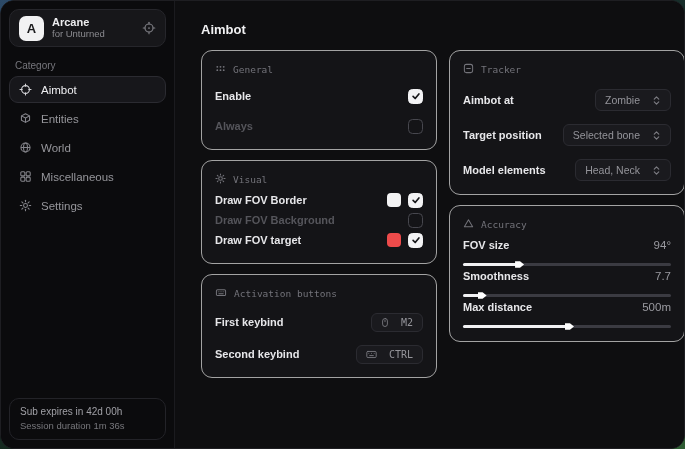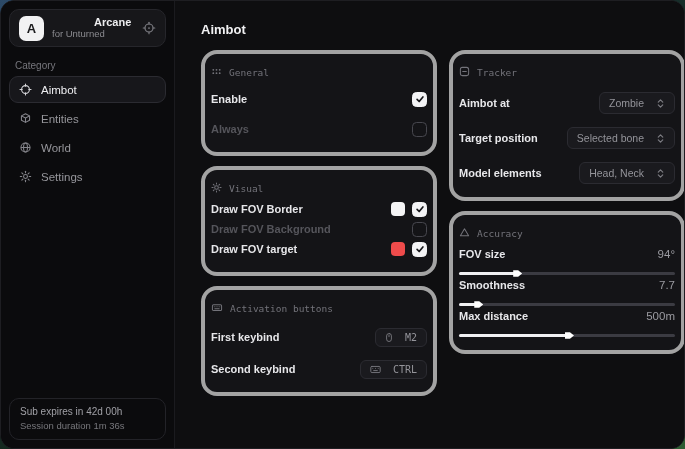--- a/index.html
+++ b/index.html
@@ -33,21 +33,21 @@
     display:flex; align-items:center; gap:8px;
     padding:0 9px;
   }
   .logo {
     width:25px; height:25px; flex:none;
     background:#f2f2f3; border-radius:7px;
     display:flex; align-items:center; justify-content:center;
     color:#1b1b1d; font-weight:bold; font-size:13px;
   }
   .brand-text { display:flex; flex-direction:column; line-height:1.15; }
-  .brand-name { font-size:11px; font-weight:700; color:#ededef;margin-left:42px; }
+  .brand-name { font-size:11px; font-weight:700; color:#ededef; }
   .brand-sub  { font-size:9.5px; color:#8b8b90; }
   .brand-action { margin-left:auto; color:#7e7e84; display:flex; cursor:pointer; }
   .category { margin:13px 6px 5px; font-size:10px; color:#76767c; }
   .nav { display:flex; flex-direction:column; gap:2px; }
   .nav-item {
     height:27px;
     display:flex; align-items:center; gap:9px;
     padding:0 9px;
     border-radius:9px;
     border:1px solid transparent;
@@ -69,23 +69,23 @@
   }
   .status-line1 { font-family:Liberation Sans, sans-serif; font-size:10px; color:#a0a0a6; white-space:nowrap; }
   .status-line2 { font-size:9.5px; color:#77777c; margin-top:3px; }
   
   .main { flex:1; background:#0e0e10; padding:10px 14px; }
   .main-title { font-size:13px; font-weight:700; color:#f1f1f3; margin:11px 0 13px 12px; }
   .columns { display:flex; gap:12px; margin-left:12px; }
   .col { width:236px; display:flex; flex-direction:column; gap:10px; }
   .panel {
     background:#141417;
-    border:4px solid #a3a3a3;
-    border-radius:16px;
-    padding:11px 6px 13px;
+    border:1px solid #a3a3a3;
+    border-radius:11px;
+    padding:11px 13px 13px;
   }
   .panel-head {
     display:flex; align-items:center; gap:7px;
     color:#73737a;
     font-family:"DejaVu Sans Mono", monospace;
     font-size:9.5px;
     margin:1px 0 4px;
   }
   .row { display:flex; align-items:center; justify-content:space-between; min-height:20px; }
   .g-row { margin-top:10px; }
@@ -181,20 +181,31 @@
       </div>
       <div class="nav-item">
         <span class="nicon">
           <svg width="13" height="13" viewBox="0 0 16 16" fill="none" stroke="currentColor" stroke-width="1.3">
             <circle cx="8" cy="8" r="5.6"></circle>
               <ellipse cx="8" cy="8" rx="2.4" ry="5.6"></ellipse>
             <line x1="2.4" y1="8" x2="13.6" y2="8"></line>
           </svg>
         </span>
         <span>World</span>
+      </div>
+      <div class="nav-item">
+        <span class="nicon">
+          <svg width="13" height="13" viewBox="0 0 16 16" fill="none" stroke="currentColor" stroke-width="1.3">
+            <rect x="2.2" y="2.2" width="5" height="5" rx="1.2"></rect>
+              <rect x="8.8" y="2.2" width="5" height="5" rx="1.2"></rect>
+            <rect x="2.2" y="8.8" width="5" height="5" rx="1.2"></rect>
+              <rect x="8.8" y="8.8" width="5" height="5" rx="1.2"></rect>
+          </svg>
+        </span>
+        <span>Miscellaneous</span>
       </div>
       <div class="nav-item">
         <span class="nicon">
           <svg width="13" height="13" viewBox="0 0 16 16" fill="none" stroke="currentColor" stroke-width="1.3" stroke-linecap="round">
             <circle cx="8" cy="8" r="2.4"></circle>
             <line x1="8" y1="1.6" x2="8" y2="3.4"></line>
               <line x1="8" y1="12.6" x2="8" y2="14.4"></line>
             <line x1="1.6" y1="8" x2="3.4" y2="8"></line>
               <line x1="12.6" y1="8" x2="14.4" y2="8"></line>
             <line x1="3.5" y1="3.5" x2="4.8" y2="4.8"></line>

